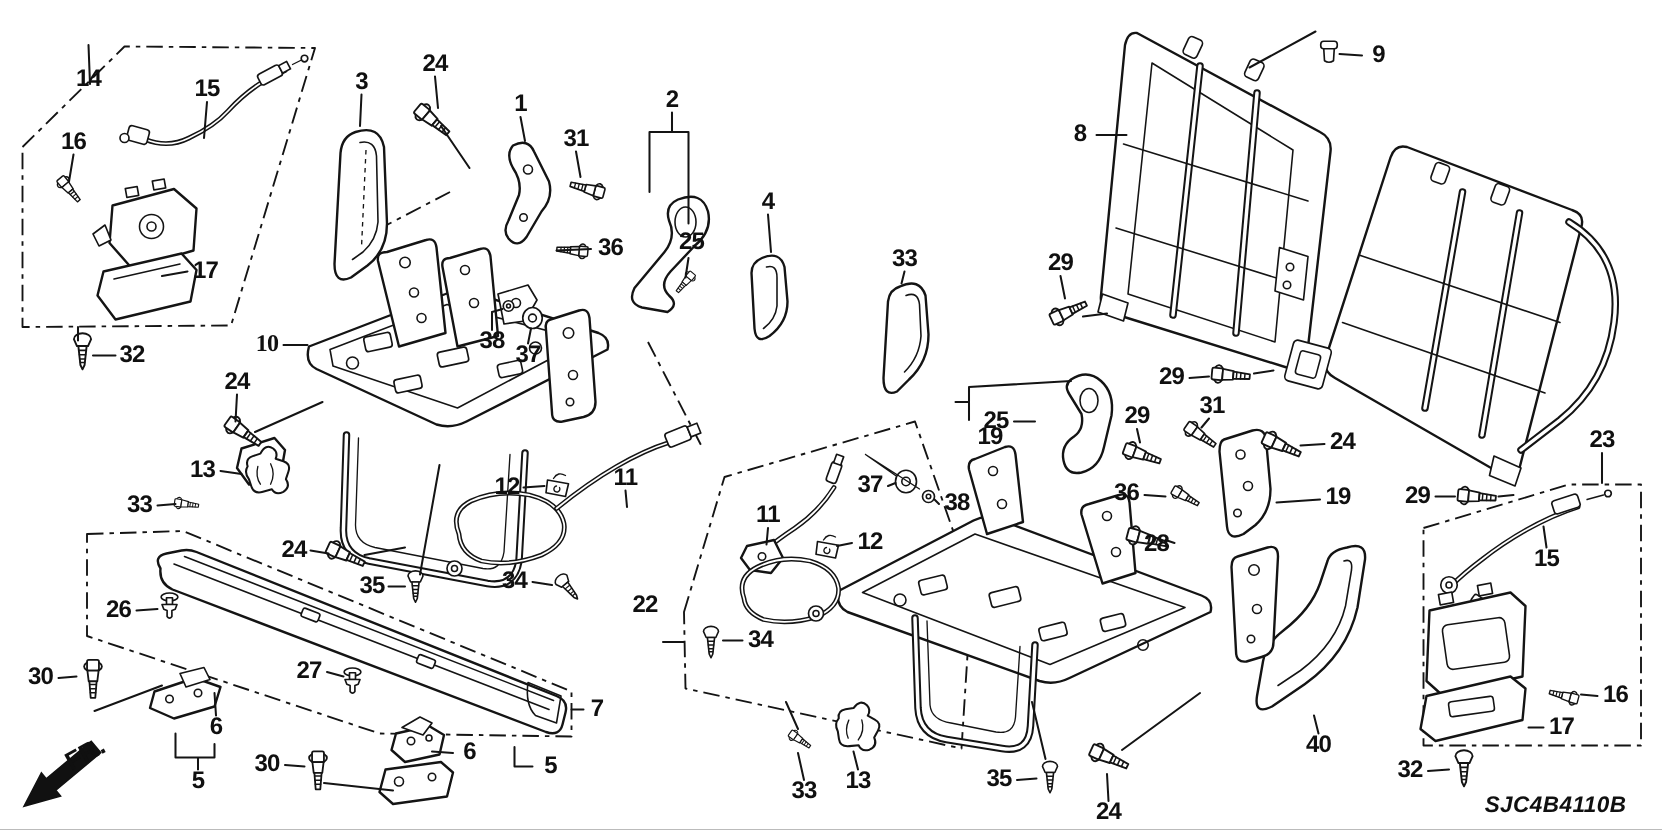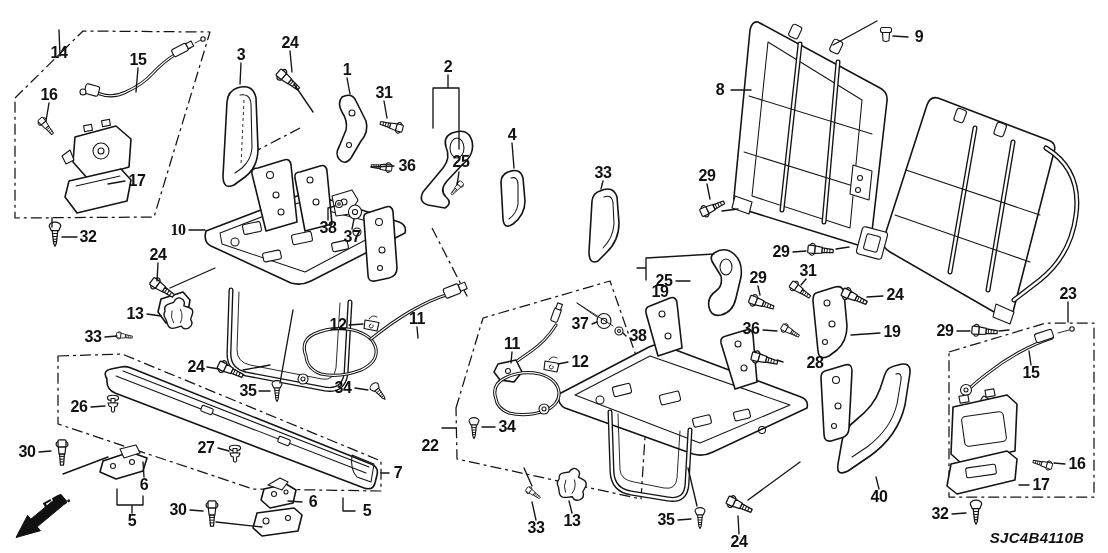--- a/index.html
+++ b/index.html
@@ -437,39 +437,39 @@
       <div class="callout" style="left: 343px; top: 388px;">34</div>
       <div class="callout" style="left: 79px; top: 407px;">26</div>
       <div class="callout" style="left: 27px; top: 452px;">30</div>
       <div class="callout" style="left: 206px; top: 448px;">27</div>
       <div class="callout" style="left: 398px; top: 473px;">7</div>
       <div class="callout" style="left: 144px; top: 485px;">6</div>
       <div class="callout" style="left: 132px; top: 521px;">5</div>
       <div class="callout" style="left: 178px; top: 510px;">30</div>
       <div class="callout" style="left: 313px; top: 502px;">6</div>
       <div class="callout" style="left: 367px; top: 511px;">5</div>
-      <div class="callout" style="left: 430px; top: 446px;">22</div>
+      <div class="callout" style="left: 430px; top: 404px;">22</div>
       <div class="callout" style="left: 512px; top: 344px;">11</div>
       <div class="callout" style="left: 580px; top: 362px;">12</div>
       <div class="callout" style="left: 507px; top: 427px;">34</div>
       <div class="callout" style="left: 580px; top: 324px;">37</div>
       <div class="callout" style="left: 638px; top: 336px;">38</div>
       <div class="callout" style="left: 536px; top: 528px;">33</div>
       <div class="callout" style="left: 572px; top: 521px;">13</div>
       <div class="callout" style="left: 666px; top: 520px;">35</div>
       <div class="callout" style="left: 739px; top: 542px;">24</div>
       <div class="callout" style="left: 603px; top: 173px;">33</div>
       <div class="callout" style="left: 660px; top: 268px; margin-top: 24px;">19</div>
       <div class="callout" style="left: 664px; top: 281px;">25</div>
       <div class="callout" style="left: 707px; top: 176px;">29</div>
       <div class="callout" style="left: 781px; top: 252px;">29</div>
       <div class="callout" style="left: 758px; top: 278px;">29</div>
       <div class="callout" style="left: 808px; top: 271px;">31</div>
       <div class="callout" style="left: 751px; top: 329px;">36</div>
-      <div class="callout" style="left: 815px; top: 363px;">28</div>
+      <div class="callout" style="left: 771px; top: 363px;">28</div>
       <div class="callout" style="left: 895px; top: 295px;">24</div>
       <div class="callout" style="left: 892px; top: 332px;">19</div>
       <div class="callout" style="left: 945px; top: 331px;">29</div>
       <div class="callout" style="left: 1068px; top: 294px; text-align: center;">23</div>
       <div class="callout" style="left: 1031px; top: 373px;">15</div>
       <div class="callout" style="left: 1077px; top: 464px;">16</div>
       <div class="callout" style="left: 1041px; top: 485px;">17</div>
       <div class="callout" style="left: 940px; top: 514px;">32</div>
       <div class="callout" style="left: 879px; top: 497px;">40</div>
     </div>

